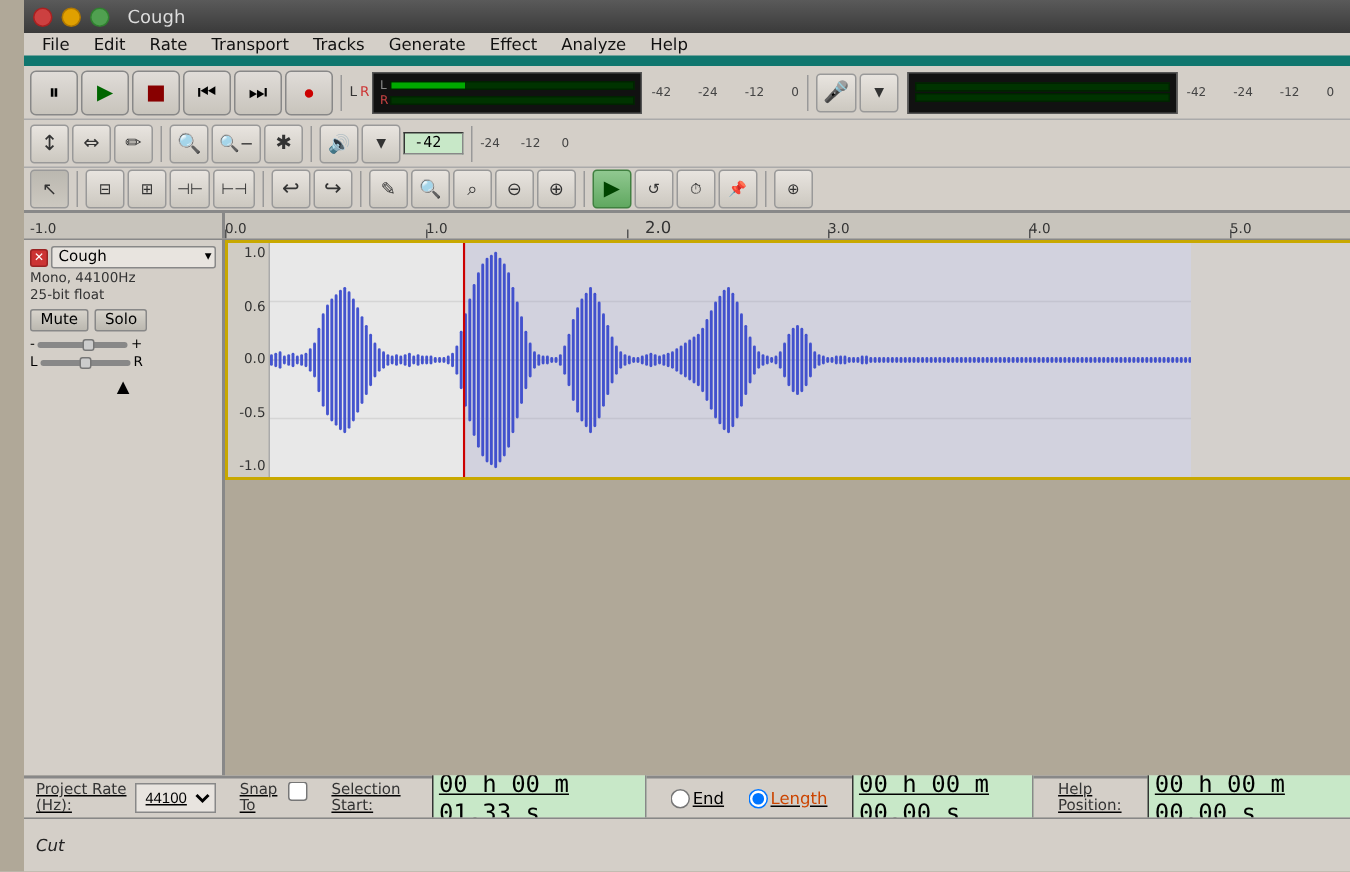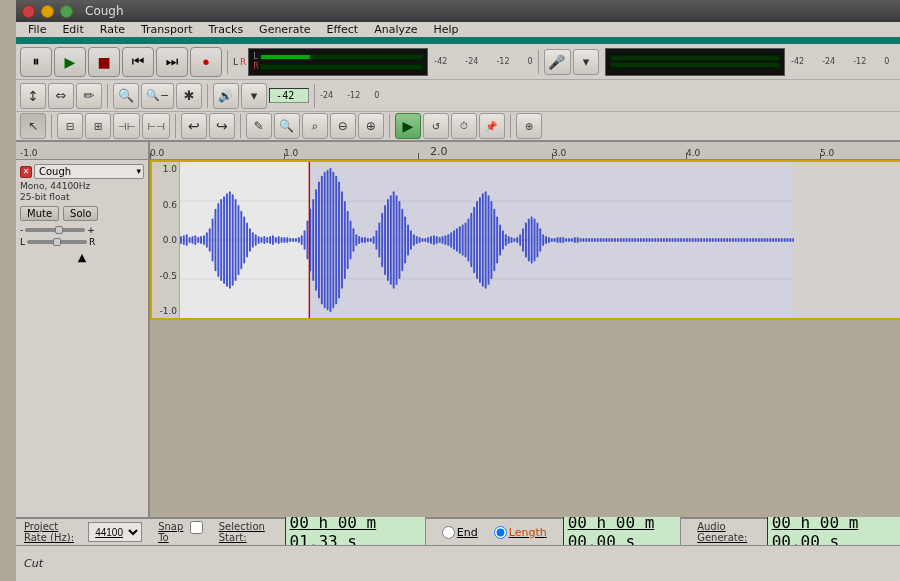--- a/index.html
+++ b/index.html
@@ -741,21 +741,21 @@
         <span>End</span>
       </label>
       <label style="display:flex; align-items:center; gap:2px; cursor:pointer;">
         <input type="radio" name="endlen" checked="" style="">
         <span style="color:#cc4400;">Length</span>
       </label>
       <div class="time-display">00 h 00 m 00.00 s</div>
     </div>
 
     <div id="audio-pos-area">
-      <span class="status-label">Audio Generate:</span>
+      <span class="status-label">Help Position:</span>
       <div class="time-display">00 h 00 m 00.00 s</div>
     </div>
   </div>
 
   <div id="status-bar">
     <span>Cut</span>
   </div>
 </div>
 
 </body></html>

